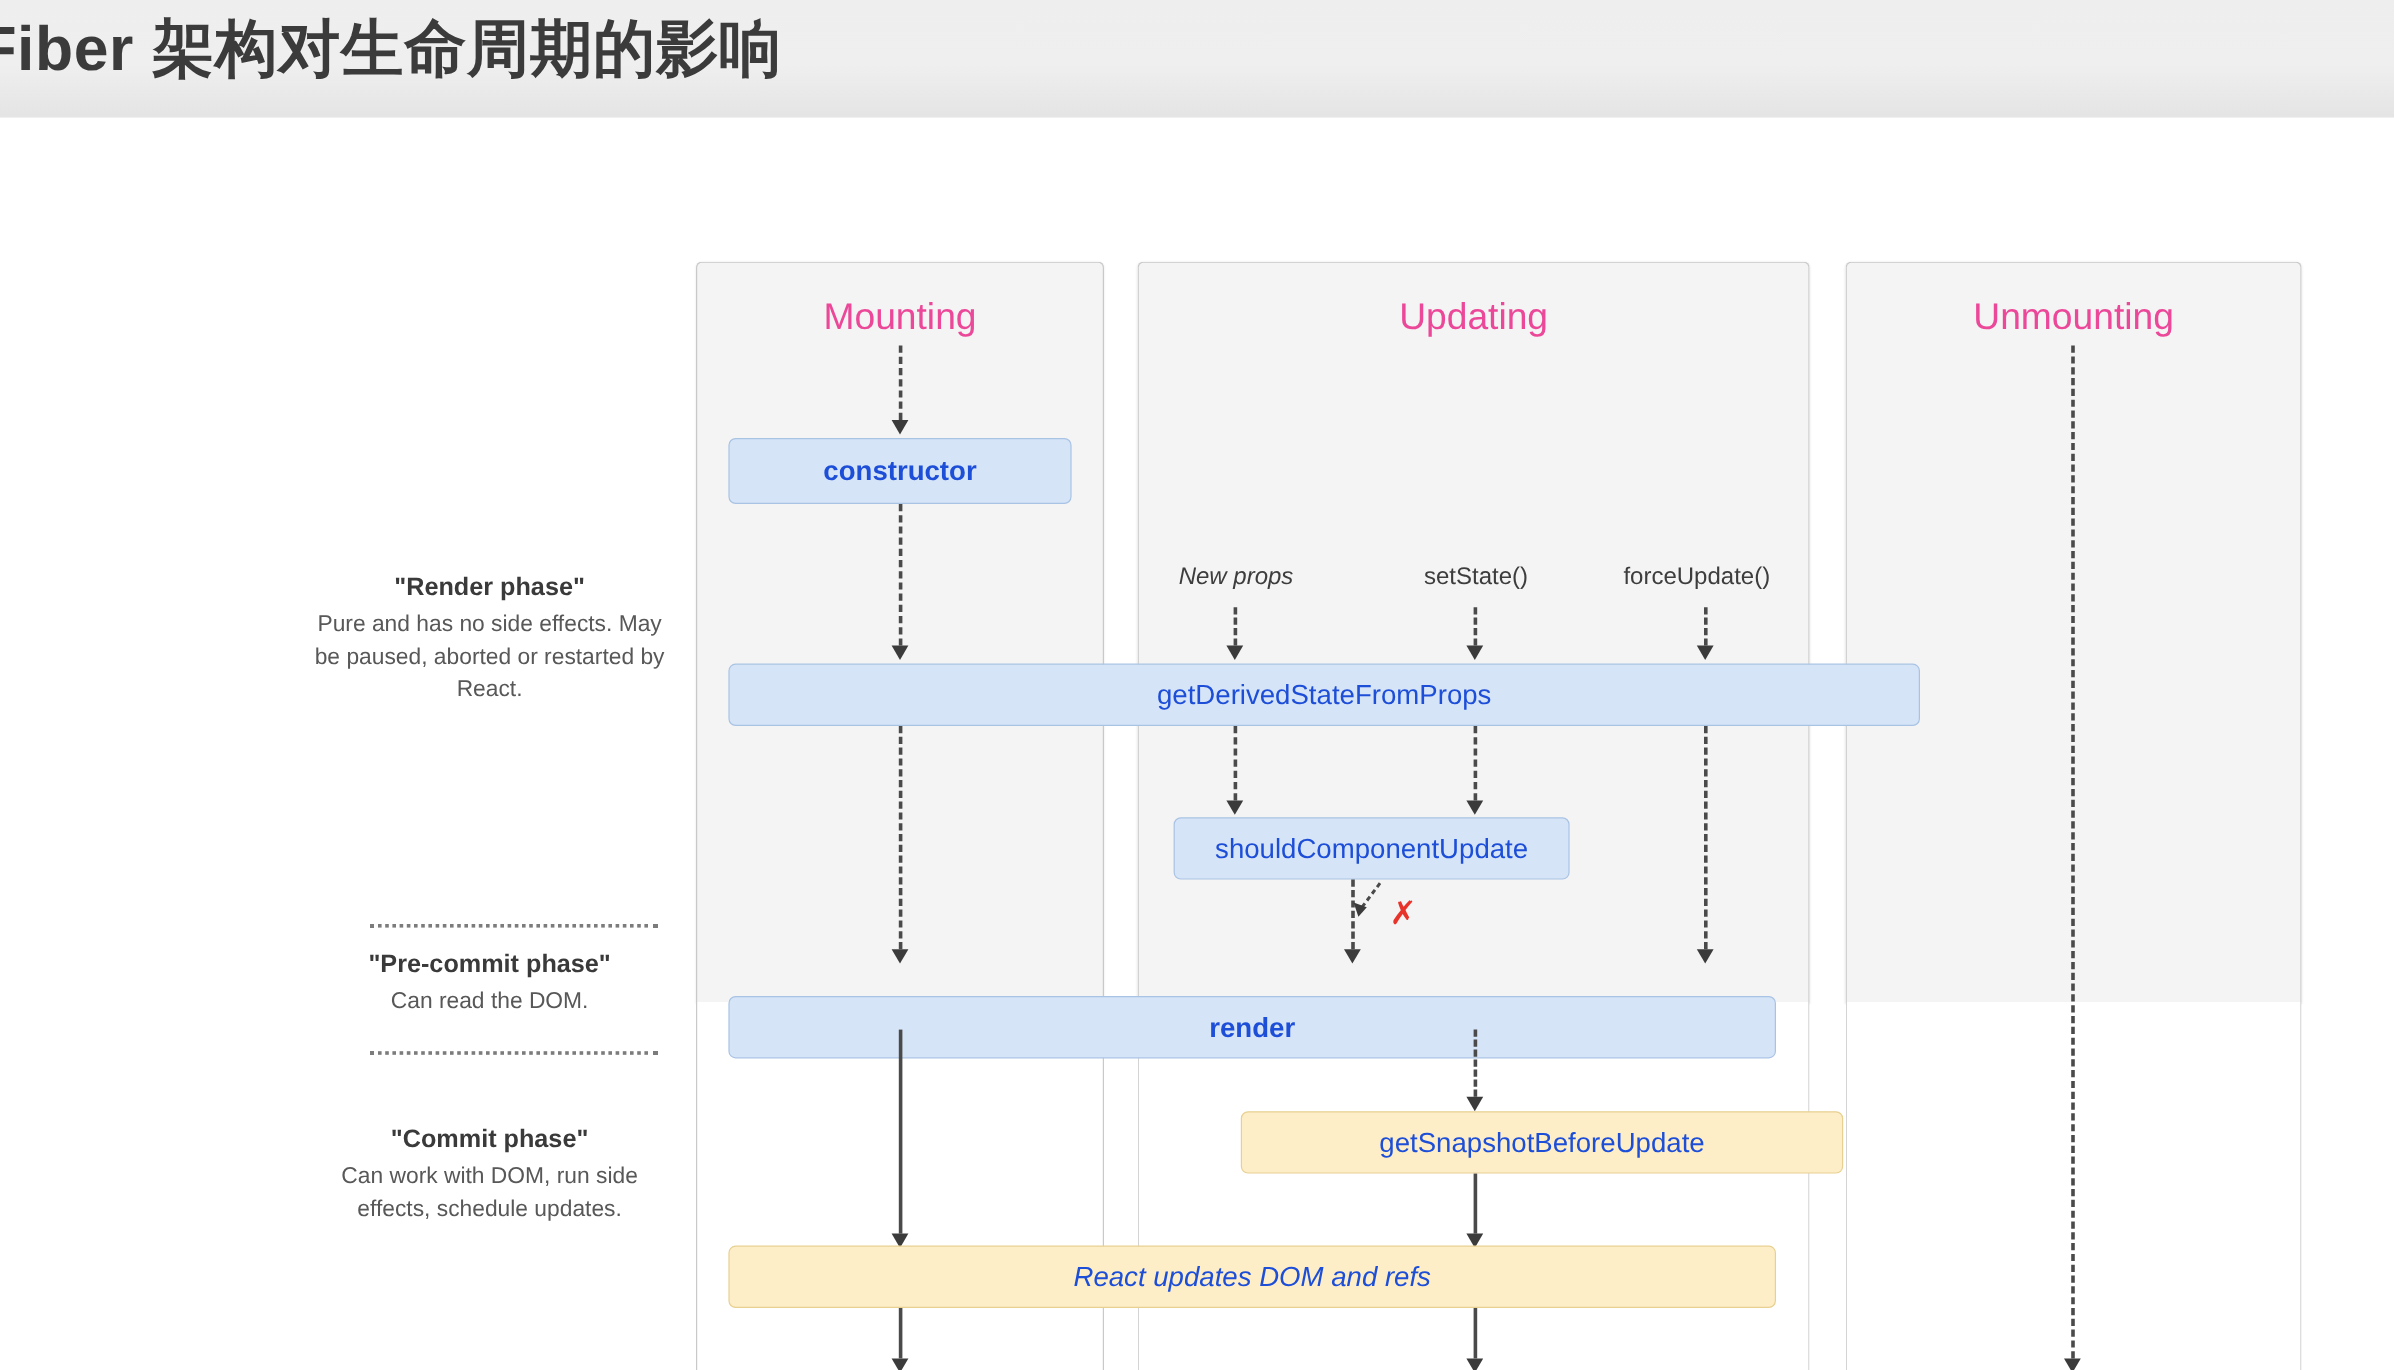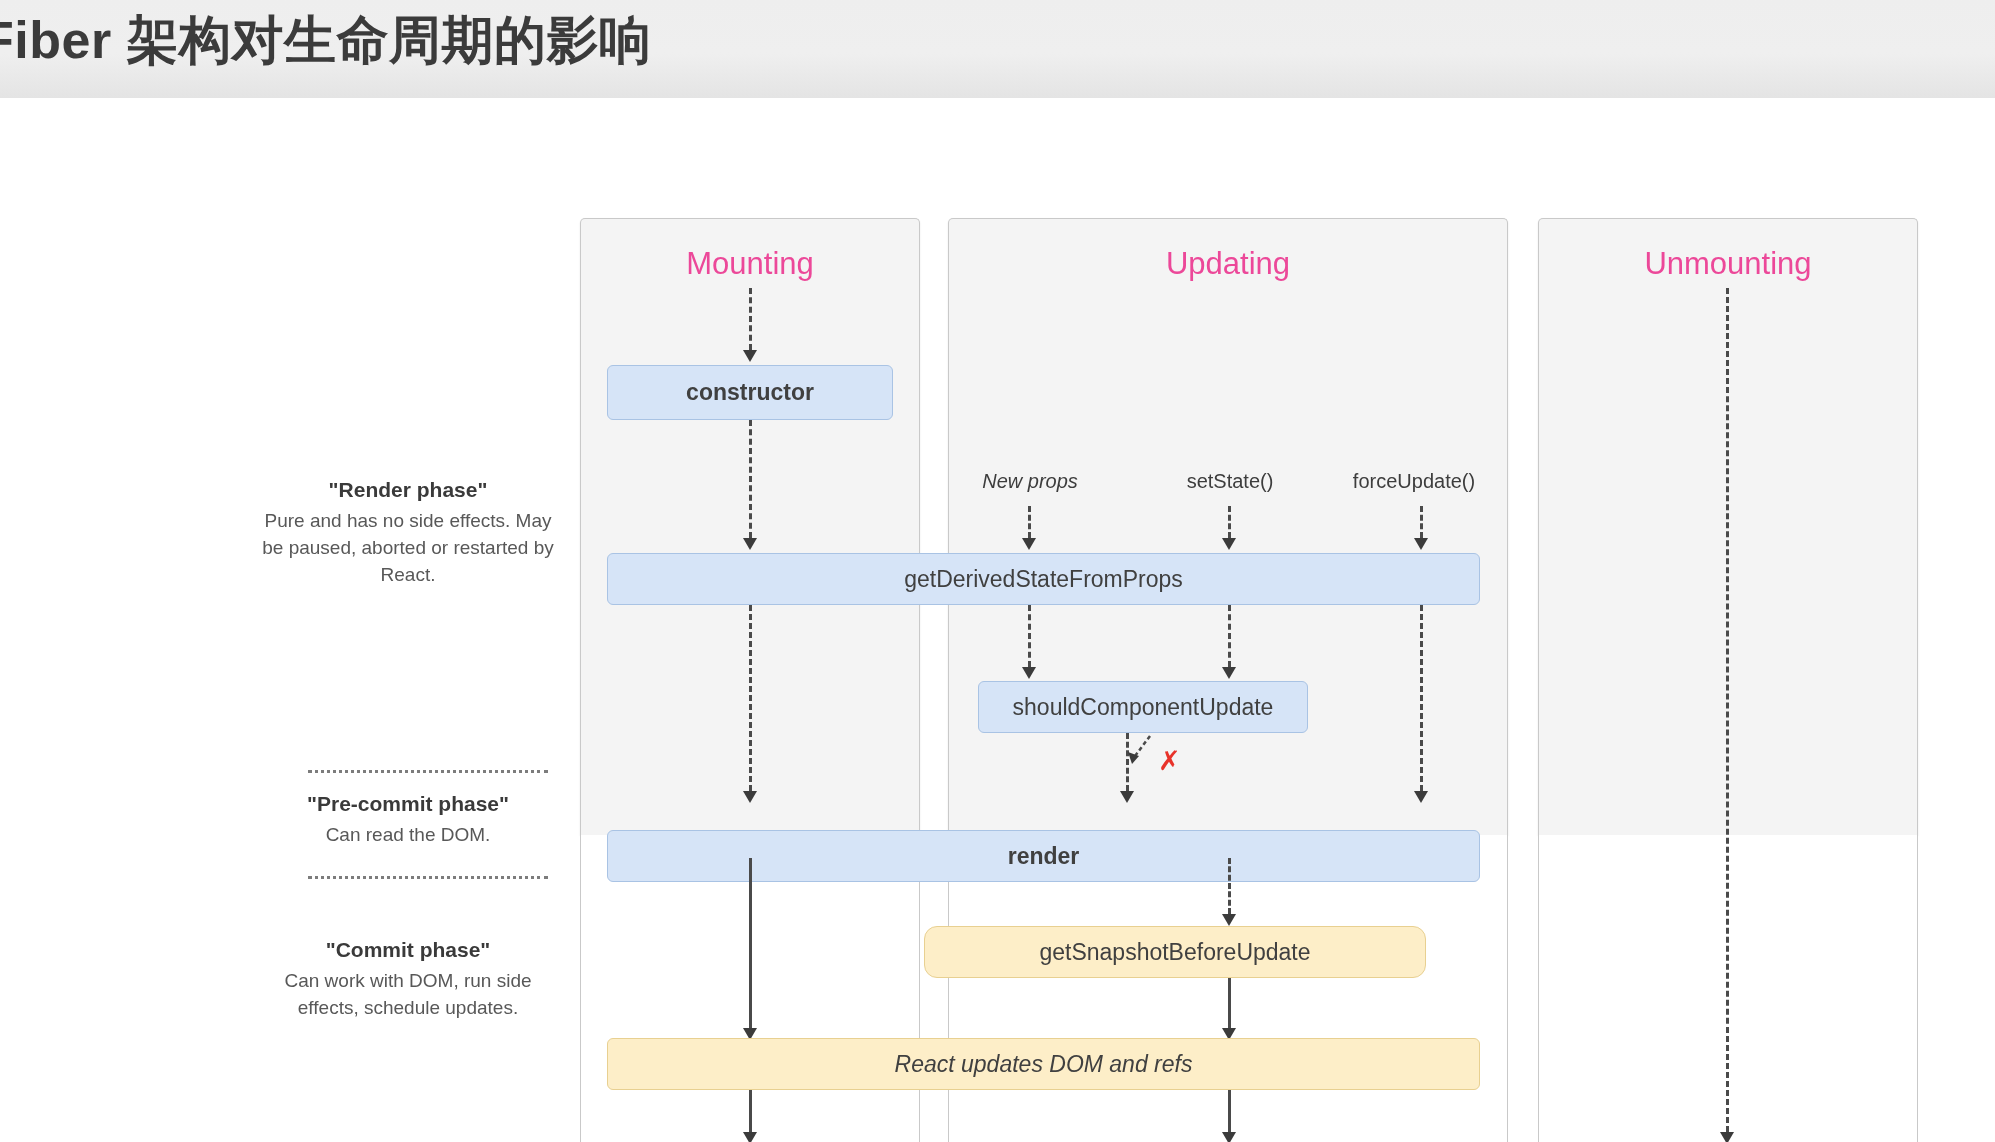--- a/index.html
+++ b/index.html
@@ -48,21 +48,21 @@
   }
   .col-head{
     position:absolute;text-align:center;width:100%;
     font-size:31px;color:#ec4899;font-weight:400;
   }
 
   
   .node{
     position:absolute;box-sizing:border-box;
     border-radius:6px;display:flex;align-items:center;justify-content:center;
-    font-size:23px;color:#404040;text-align:center;
+    font-size:23px;color:#1d4ed8;text-align:center;
   }
   .node.blue{background:#d6e4f7;border:1px solid #a9c3e4;}
   .node.orange{background:#fdeec8;border:1px solid #e8d091;}
   .node.bold{font-weight:bold;}
   .node.italic{font-style:italic;}
 
   
   .trigger{
     position:absolute;text-align:center;font-size:20px;color:#3d3d3d;white-space:nowrap;
   }
@@ -140,21 +140,21 @@
   <div class="arrowhead" style="left:1022px;top:440px;"></div>
 
   <div class="trigger" style="left:1150px;top:372px;width:160px;">setState()</div>
   <div class="conn dashed" style="left:1228px;top:408px;height:32px;"></div>
   <div class="arrowhead" style="left:1222px;top:440px;"></div>
 
   <div class="trigger" style="left:1324px;top:372px;width:180px;">forceUpdate()</div>
   <div class="conn dashed" style="left:1420px;top:408px;height:32px;"></div>
   <div class="arrowhead" style="left:1414px;top:440px;"></div>
 
-  <div class="node blue" style="left:607px;top:455px;width:873px;height:52px;">getDerivedStateFromProps</div>
+  <div class="node blue" style="left:607px;top:455px;width:993px;height:52px;">getDerivedStateFromProps</div>
 
   <div class="conn dashed" style="left:749px;top:507px;height:186px;"></div>
   <div class="arrowhead" style="left:743px;top:693px;"></div>
 
   <div class="conn dashed" style="left:1028px;top:507px;height:62px;"></div>
   <div class="arrowhead" style="left:1022px;top:569px;"></div>
   <div class="conn dashed" style="left:1228px;top:507px;height:62px;"></div>
   <div class="arrowhead" style="left:1222px;top:569px;"></div>
 
   <div class="conn dashed" style="left:1420px;top:507px;height:186px;"></div>
@@ -171,21 +171,21 @@
   <div class="skip-x" style="left:1158px;top:650px;">✗</div>
 
   <div class="node blue bold" style="left:607px;top:708px;width:873px;height:52px;margin-top:24px;">render</div>
 
   <div class="conn dashed" style="left:1228px;top:760px;height:56px;"></div>
   <div class="arrowhead" style="left:1222px;top:816px;"></div>
 
   <div class="conn solid" style="left:749px;top:760px;height:170px;"></div>
   <div class="arrowhead" style="left:743px;top:930px;"></div>
 
-  <div class="node orange" style="left:924px;top:828px;width:502px;height:52px;border-radius:13px;">getSnapshotBeforeUpdate</div>
+  <div class="node orange" style="left:1034px;top:828px;width:502px;height:52px;">getSnapshotBeforeUpdate</div>
 
   <div class="conn solid" style="left:1228px;top:880px;height:50px;"></div>
   <div class="arrowhead" style="left:1222px;top:930px;"></div>
 
   <div class="node orange italic" style="left:607px;top:940px;width:873px;height:52px;">React updates DOM and refs</div>
 
   <div class="conn solid" style="left:749px;top:992px;height:42px;"></div>
   <div class="arrowhead" style="left:743px;top:1034px;"></div>
   <div class="conn solid" style="left:1228px;top:992px;height:42px;"></div>
   <div class="arrowhead" style="left:1222px;top:1034px;"></div>

